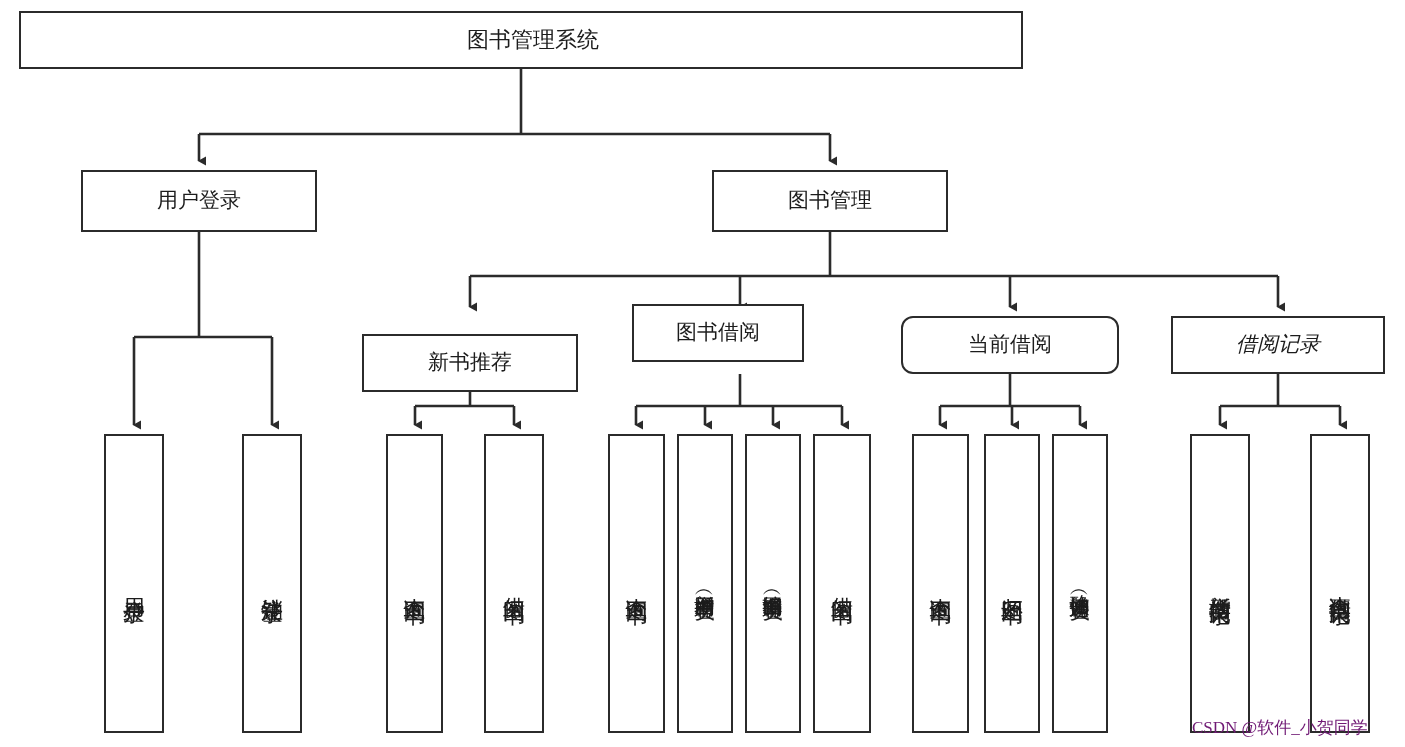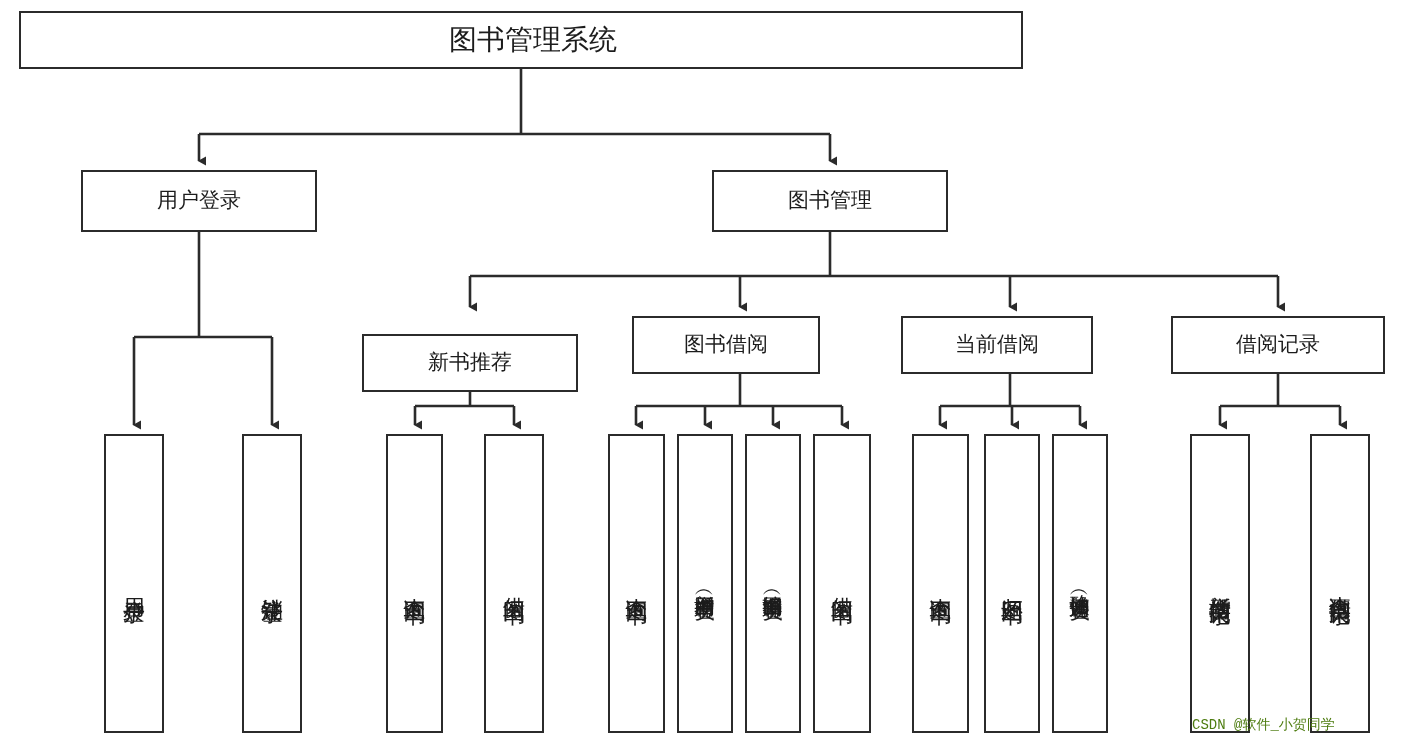--- a/index.html
+++ b/index.html
@@ -39,21 +39,21 @@
   .node .lbl {
     color: #1c1c1c;
     line-height: 1.12;
     white-space: nowrap;
   }
   
   .node.horiz .lbl {
     font-size: 21px;
   }
   .node.root .lbl {
-    font-size: 28px;
+    font-size: 22px;
     margin-left: 24px;
   }
   
   .node.vert {
     align-items: center;
     justify-content: center;
   }
   .node.vert .lbl {
     writing-mode: vertical-rl;
     text-orientation: upright;
@@ -61,25 +61,25 @@
     letter-spacing: 2px;
     line-height: 1;
     white-space: nowrap;
   }
   .node.vert.small .lbl {
     font-size: 20px;
     letter-spacing: 1px;
   }
   .watermark {
     position: absolute;
-    color: #4d7c0f;
-    font-size: 14px;
+    color: #701a75;
+    font-size: 17px;
     white-space: nowrap;
     z-index: 5;
-    font-family: Liberation Mono, monospace;
+    font-family: Liberation Serif, serif;
   }
 </style>
 </head>
 <body>
 
 <div id="canvas">
 
   <svg id="edges" viewBox="0 0 1405 747" xmlns="http://www.w3.org/2000/svg">
     <defs>
       <marker id="arrow" markerWidth="10" markerHeight="10" refX="4.6" refY="7.4" orient="auto" markerUnits="userSpaceOnUse">
@@ -137,27 +137,27 @@
   <div class="node horiz" style="left:81px; top:170px; width:236px; height:62px;">
     <span class="lbl">用户登录</span>
   </div>
   <div class="node horiz" style="left:712px; top:170px; width:236px; height:62px;text-align:right;">
     <span class="lbl">图书管理</span>
   </div>
 
   <div class="node horiz" style="left:362px; top:334px; width:216px; height:58px;">
     <span class="lbl">新书推荐</span>
   </div>
-  <div class="node horiz" style="left:632px; top:316px; width:188px; height:58px;">
+  <div class="node horiz" style="left:632px; top:304px; width:172px; height:58px;">
     <span class="lbl">图书借阅</span>
   </div>
-  <div class="node horiz" style="left:901px; top:316px; width:192px; height:58px;">
+  <div class="node horiz" style="left:901px; top:316px; width:218px; height:58px;border-radius:12px;">
     <span class="lbl">当前借阅</span>
   </div>
-  <div class="node horiz" style="left:1171px; top:316px; width:214px; height:58px;">
+  <div class="node horiz" style="left:1171px; top:316px; width:214px; height:58px;font-style:italic;">
     <span class="lbl">借阅记录</span>
   </div>
 
   <div class="node vert" style="left:104px; top:434px; width:60px; height:299px;">
     <span class="lbl">用户登录</span>
   </div>
   <div class="node vert" style="left:242px; top:434px; width:60px; height:299px;">
     <span class="lbl">注销登录</span>
   </div>
 

